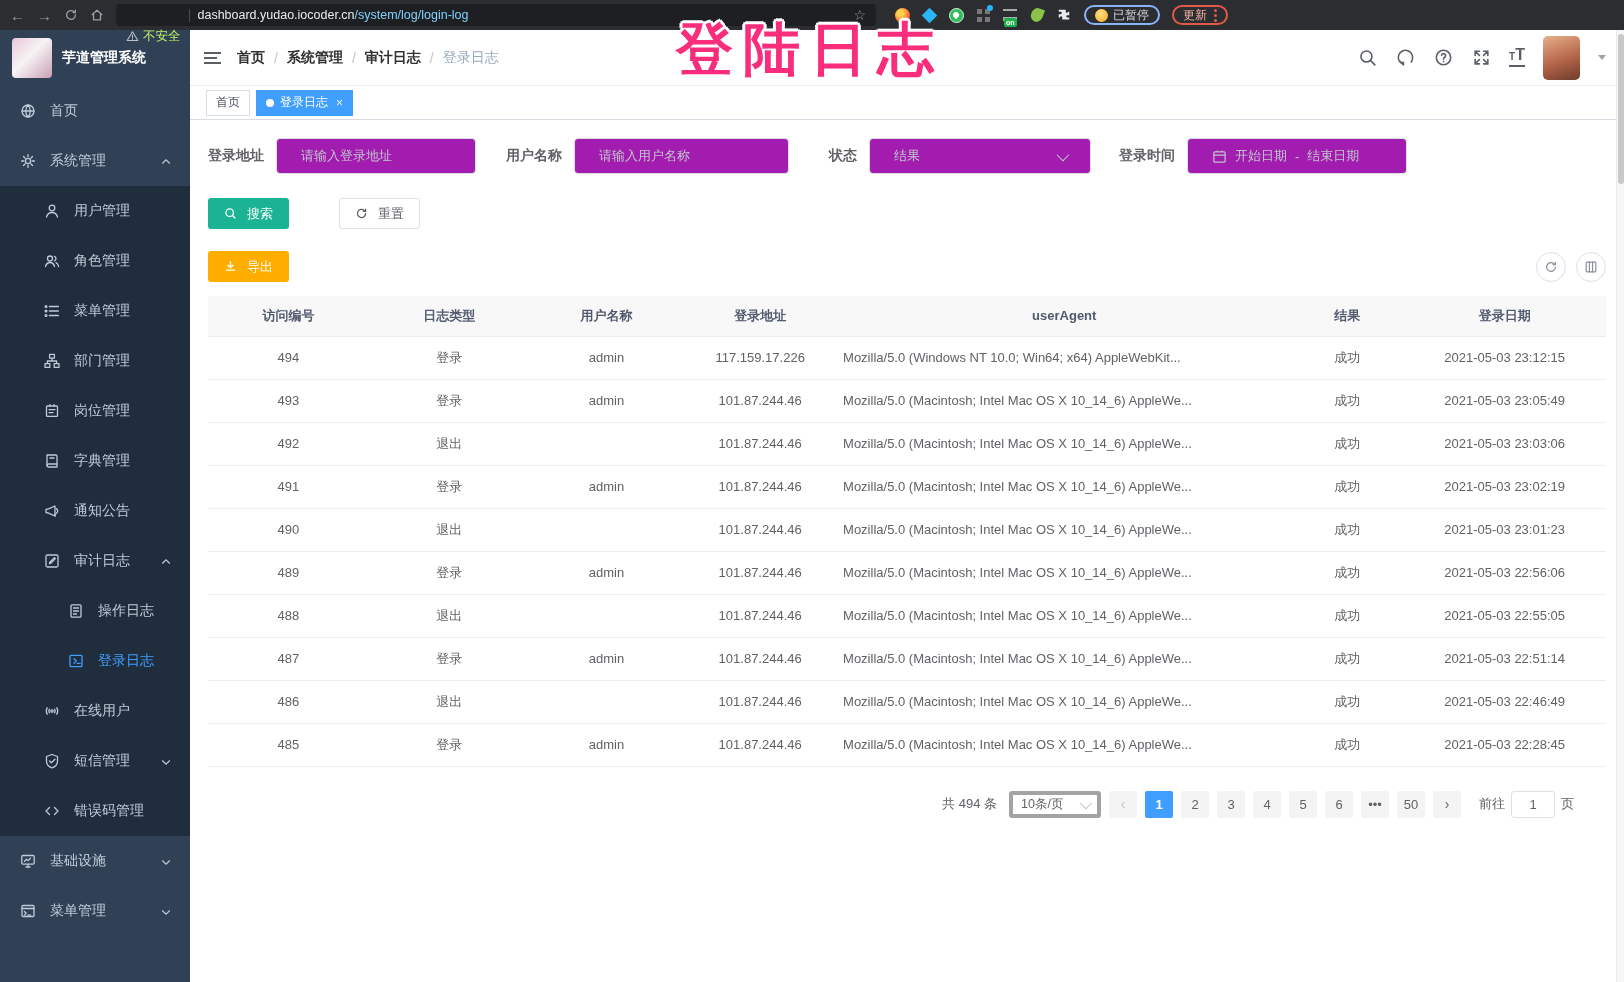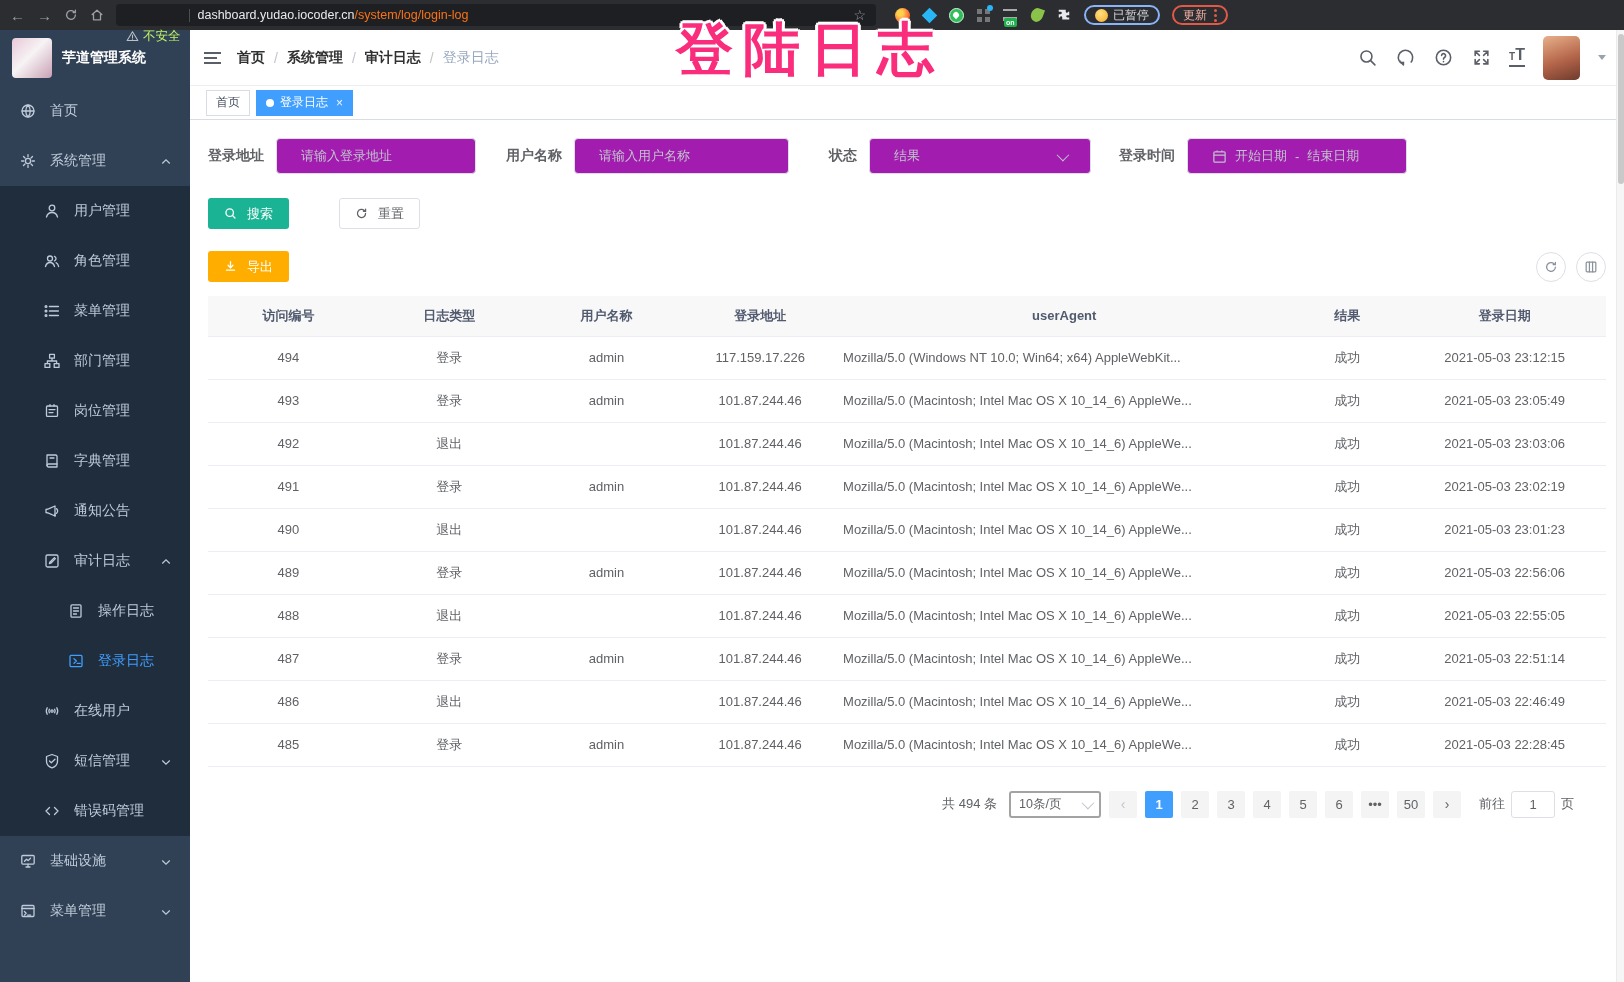--- a/index.html
+++ b/index.html
@@ -8,21 +8,21 @@
   .screen{position:relative;width:1624px;height:982px;overflow:hidden;background:#fff;}
 
   
   .browser-bar{height:30px;background:#2b2d31;display:flex;align-items:center;padding:0 10px;gap:12px;position:relative;z-index:10;}
   .nav-ic{color:#9aa0a6;font-size:15px;line-height:1;cursor:pointer;display:flex;align-items:center;}
   .nav-ic svg{stroke:#9aa0a6;}
   .url-pill{flex:0 0 760px;height:22px;background:#1e1f23;border-radius:4px;display:flex;align-items:center;padding:0 10px;gap:8px;color:#9aa0a6;font-size:12.5px;}
   .url-pill .warn{display:flex;align-items:center;gap:4px;color:#bef264;margin-top:42px;}
   .url-pill .sep{width:1px;height:13px;background:#4a4d51;}
   .url-domain{color:#e8eaed;}
-  .url-path{color:#f97316;}
+  .url-path{color:#7dd3fc;}
   .url-star{margin-left:auto;color:#9aa0a6;font-size:14px;}
   .ext-row{display:flex;align-items:center;gap:11px;margin-left:6px;}
   .ext{width:16px;height:16px;display:flex;align-items:center;justify-content:center;position:relative;cursor:pointer;}
   .ext-orange{width:15px;height:15px;border-radius:50%;background:radial-gradient(circle at 35% 35%,#ffd24d 20%,#ff7139 60%,#d63b00);}
   .ext-diamond{width:11px;height:11px;background:#29b6f6;transform:rotate(45deg);}
   .ext-green{width:15px;height:15px;border-radius:50%;background:#2ebd59;border:1px solid #d8f5e0;display:flex;align-items:center;justify-content:center;}
   .ext-green i{width:6px;height:6px;background:#fff;border-radius:50% 50% 0 50%;transform:rotate(45deg);}
   .ext-grid{width:13px;height:13px;background:linear-gradient(#777,#777) 0 0/5px 5px no-repeat,linear-gradient(#777,#777) 8px 0/5px 5px no-repeat,linear-gradient(#777,#777) 0 8px/5px 5px no-repeat,linear-gradient(#777,#777) 8px 8px/5px 5px no-repeat;}
   .ext-list{width:14px;height:12px;border-top:2px solid #aaa;border-bottom:2px solid #aaa;box-shadow:0 -4px 0 -2px #aaa inset;}
   .ext-on{position:absolute;bottom:-4px;left:2px;background:#21b14c;color:#fff;font-size:7px;font-weight:700;padding:0 2px;border-radius:2px;line-height:9px;}
@@ -109,21 +109,21 @@
   
   table{width:calc(100% - 8px);border-collapse:collapse;font-size:13px;}
   thead th{background:#f8f8f9;color:#515a6e;font-weight:600;height:40px;text-align:center;white-space:nowrap;}
   tbody td{height:43px;text-align:center;color:#606266;border-bottom:1px solid #ebeef5;white-space:nowrap;overflow:hidden;text-overflow:ellipsis;}
   tbody td.col4{text-align:left;padding-left:6px;max-width:440px;}
   tbody tr:first-child td{border-top:1px solid #ebeef5;}
 
   
   .pager{display:flex;align-items:center;justify-content:flex-end;gap:8px;margin-top:24px;padding-right:40px;font-size:13px;color:#606266;}
   .pg-total{margin-right:4px;}
-  .pg-size{width:92px;height:27px;border:2px solid #a3a3a3;border-radius:3px;display:flex;align-items:center;justify-content:space-between;padding:0 8px;color:#606266;font-size:12.5px;cursor:pointer;}
+  .pg-size{width:92px;height:27px;border:4px solid #a3a3a3;border-radius:3px;display:flex;align-items:center;justify-content:space-between;padding:0 8px;color:#606266;font-size:12.5px;cursor:pointer;}
   .page-btn{min-width:28px;height:27px;border:none;border-radius:2px;background:#f4f4f5;color:#606266;font-size:13px;cursor:pointer;padding:0 6px;font-family:inherit;}
   .page-btn.active{background:#409eff;color:#fff;font-weight:700;}
   .page-btn.nav{font-size:14px;}
   .page-btn.nav.disabled{color:#c0c4cc;}
   .pg-goto{display:flex;align-items:center;gap:6px;margin-left:10px;}
   .pg-goto-input{width:44px;height:27px;border:1px solid #dcdfe6;border-radius:3px;text-align:center;color:#606266;display:flex;align-items:center;justify-content:center;}
 
   .scroll-strip{position:absolute;right:0;top:30px;bottom:0;width:8px;background:#f6f6f6;border-left:1px solid #ebebeb;z-index:5;}
   .scroll-thumb{position:absolute;top:4px;left:1px;width:6px;height:150px;background:#c9c9c9;border-radius:3px;}
 </style>

